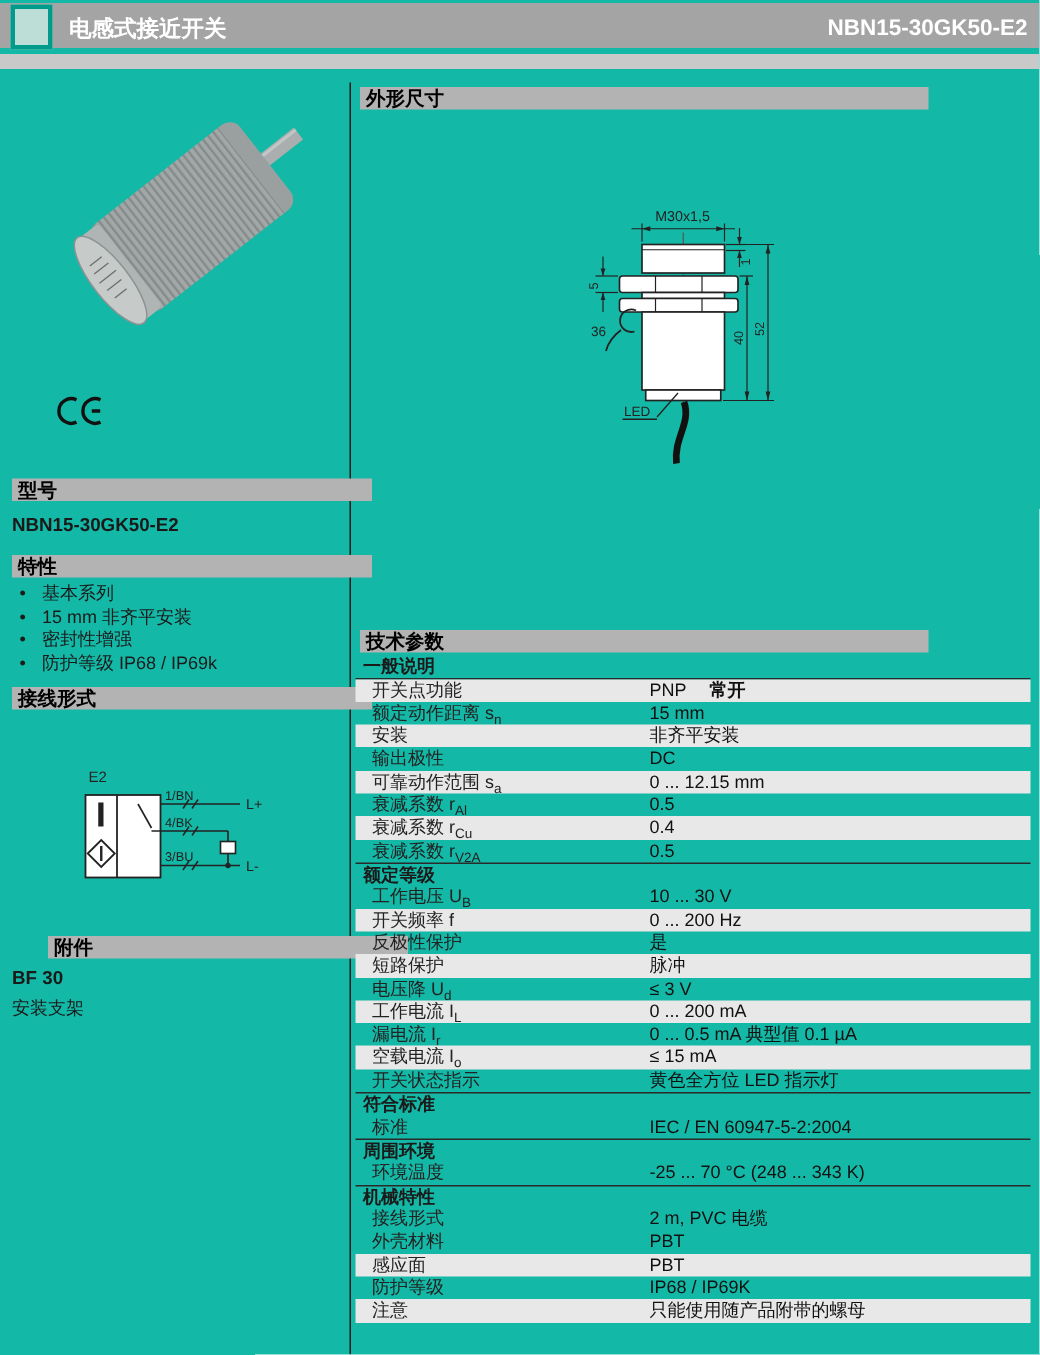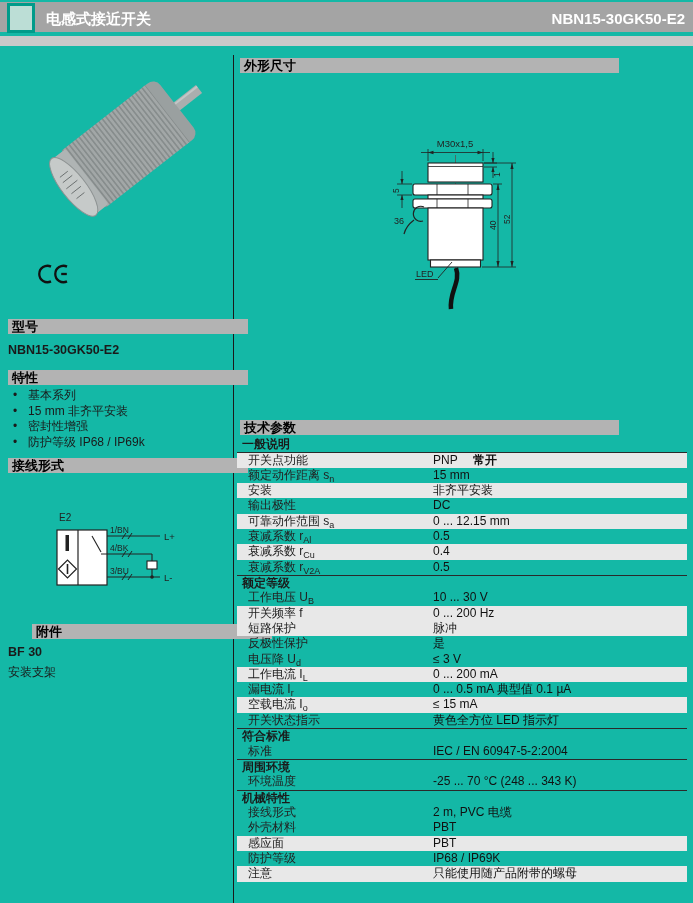--- a/index.html
+++ b/index.html
@@ -292,31 +292,31 @@
       <div class="trow">
       <span class="tlabel"><span class="tlabel-main">工作电压  U</span><sub class="tlabel-sub">B</sub></span>
       <span class="tvalue"><span class="tvalue-main">10 ... 30 V</span></span>
 
     </div>
       <div class="trow shaded">
       <span class="tlabel"><span class="tlabel-main">开关频率 f</span></span>
       <span class="tvalue"><span class="tvalue-main">0 ... 200 Hz</span></span>
 
     </div>
+      <div class="trow">
+      <span class="tlabel"><span class="tlabel-main">反极性保护</span></span>
+      <span class="tvalue"><span class="tvalue-main">是</span></span>
+
+    </div>
       <div class="trow shaded">
       <span class="tlabel"><span class="tlabel-main">短路保护</span></span>
       <span class="tvalue"><span class="tvalue-main">脉冲</span></span>
 
     </div>
       <div class="trow">
-      <span class="tlabel"><span class="tlabel-main">反极性保护</span></span>
-      <span class="tvalue"><span class="tvalue-main">是</span></span>
-
-    </div>
-      <div class="trow">
       <span class="tlabel"><span class="tlabel-main">电压降  U</span><sub class="tlabel-sub">d</sub></span>
       <span class="tvalue"><span class="tvalue-main">≤ 3 V</span></span>
 
     </div>
       <div class="trow shaded">
       <span class="tlabel"><span class="tlabel-main">工作电流  I</span><sub class="tlabel-sub">L</sub></span>
       <span class="tvalue"><span class="tvalue-main">0 ... 200 mA</span></span>
 
     </div>
       <div class="trow">

